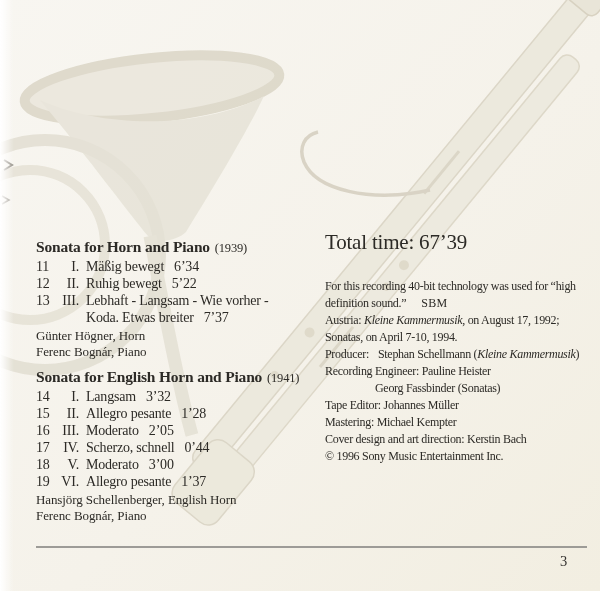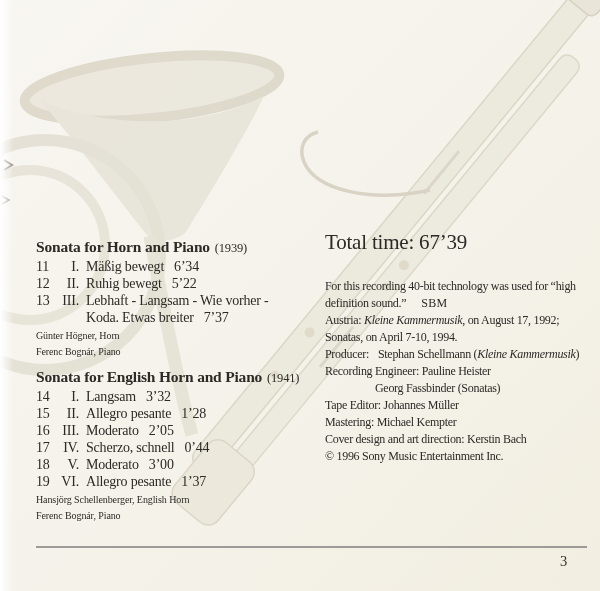--- a/index.html
+++ b/index.html
@@ -21,21 +21,21 @@
                letter-spacing:-0.2px; white-space:nowrap; }
   .sec-year  { font-size:12.5px; font-weight:normal; margin-left:5px; }
   .sec2      { margin-top:7px; }
 
   .trow { display:flex; font-size:14px; line-height:17px; letter-spacing:-0.2px; white-space:nowrap; }
   .tn   { width:18px; flex:none; }
   .tr   { width:25px; flex:none; text-align:right; margin-right:7px; }
   .td   { margin-left:10px; }
 
   .performers { margin-top:2px; }
-  .performer  { font-size:10px; line-height:16px; letter-spacing:-0.1px; white-space:nowrap; }
+  .performer  { font-size:13px; line-height:16px; letter-spacing:-0.1px; white-space:nowrap; }
 
   .total { font-size:21px; line-height:26px; font-weight:normal;
            letter-spacing:-0.2px; margin:0 0 23px 0; white-space:nowrap; }
   .rl    { font-size:12px; line-height:17px; letter-spacing:-0.3px; white-space:nowrap; }
   .rl i  { font-style:italic; }
   .sbm   { margin-left:15px; letter-spacing:0.3px; }
   .indent { margin-left:50px; }
   .pname  { margin-left:9px; }
 
   .rule { position:absolute; left:25px; top:546px; width:551px; height:2px;

